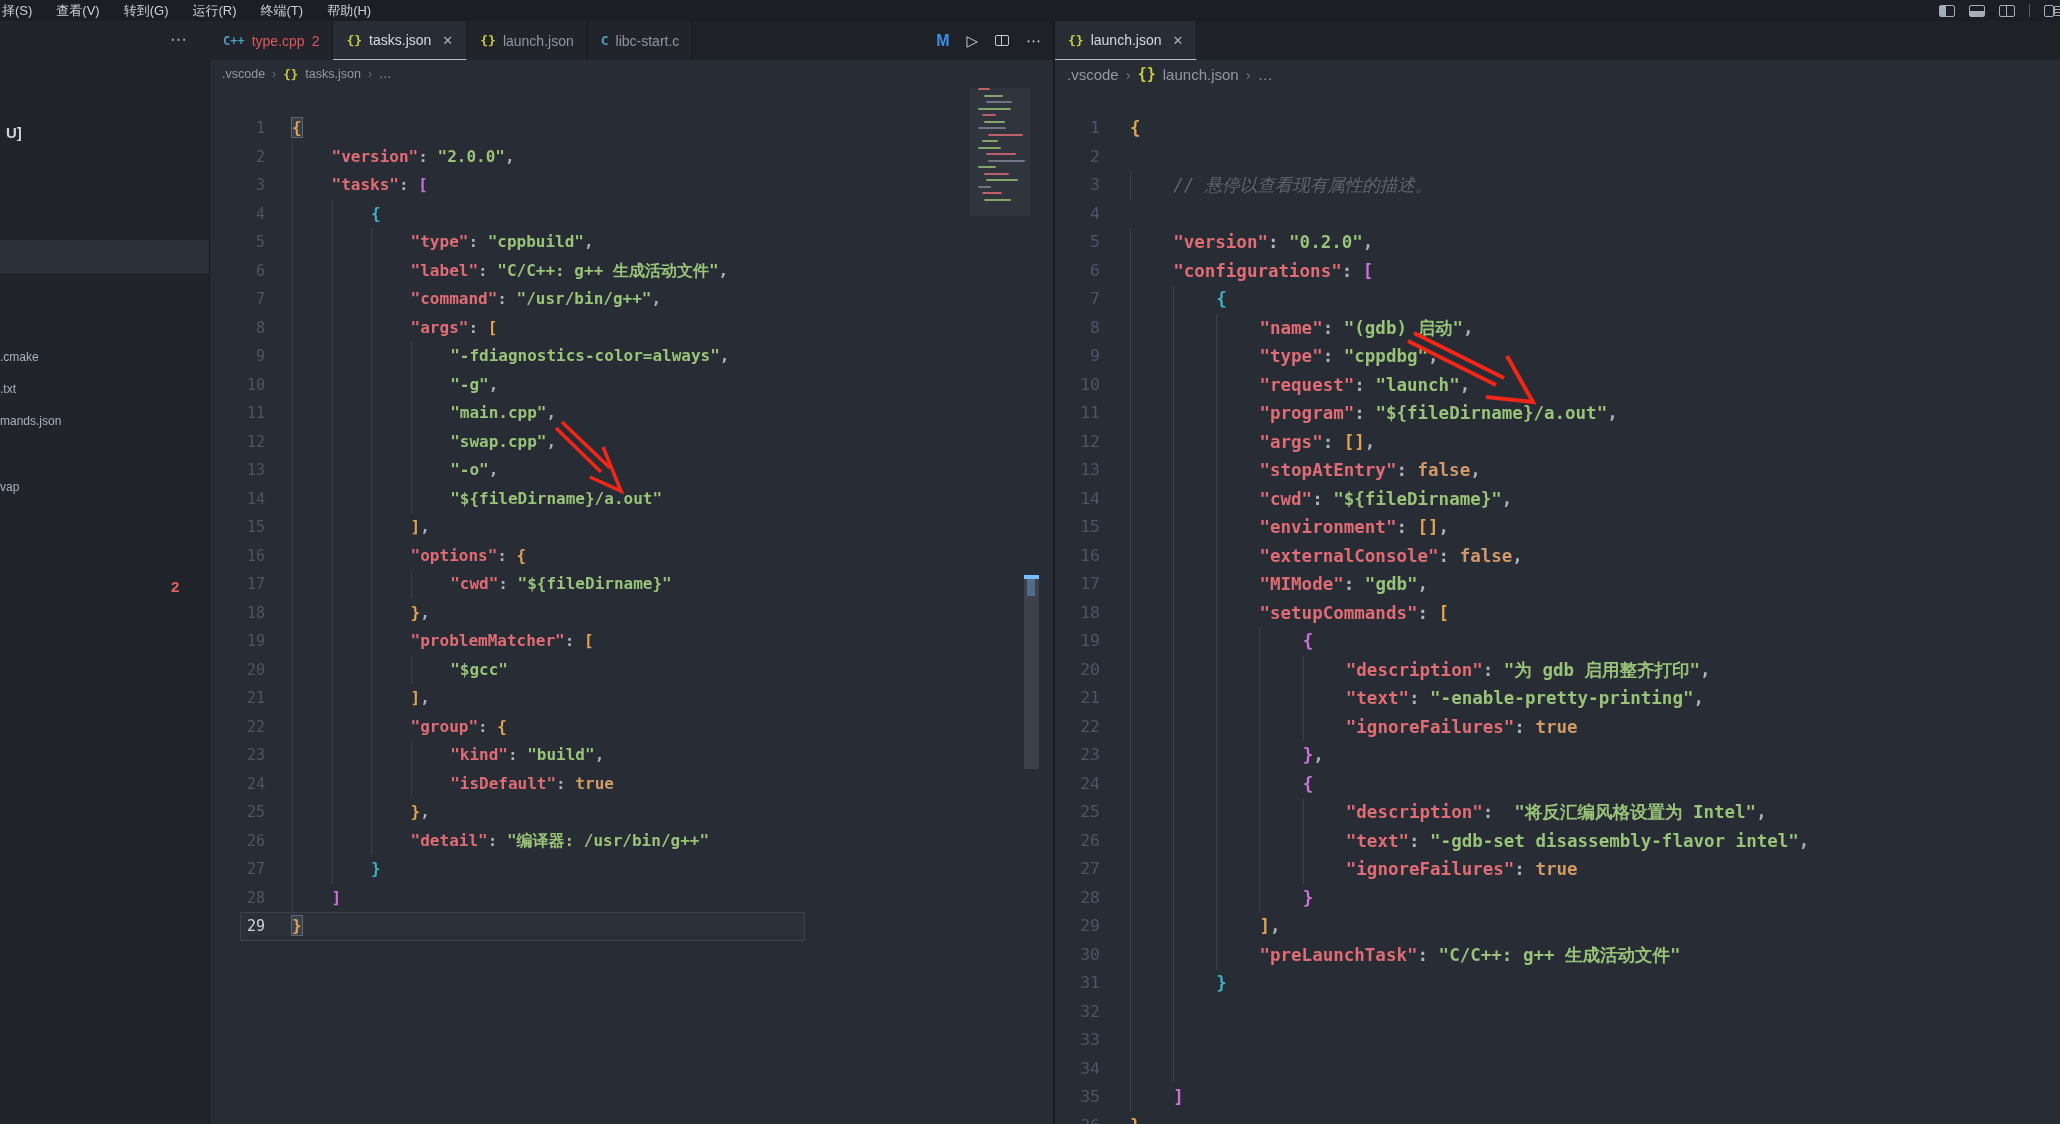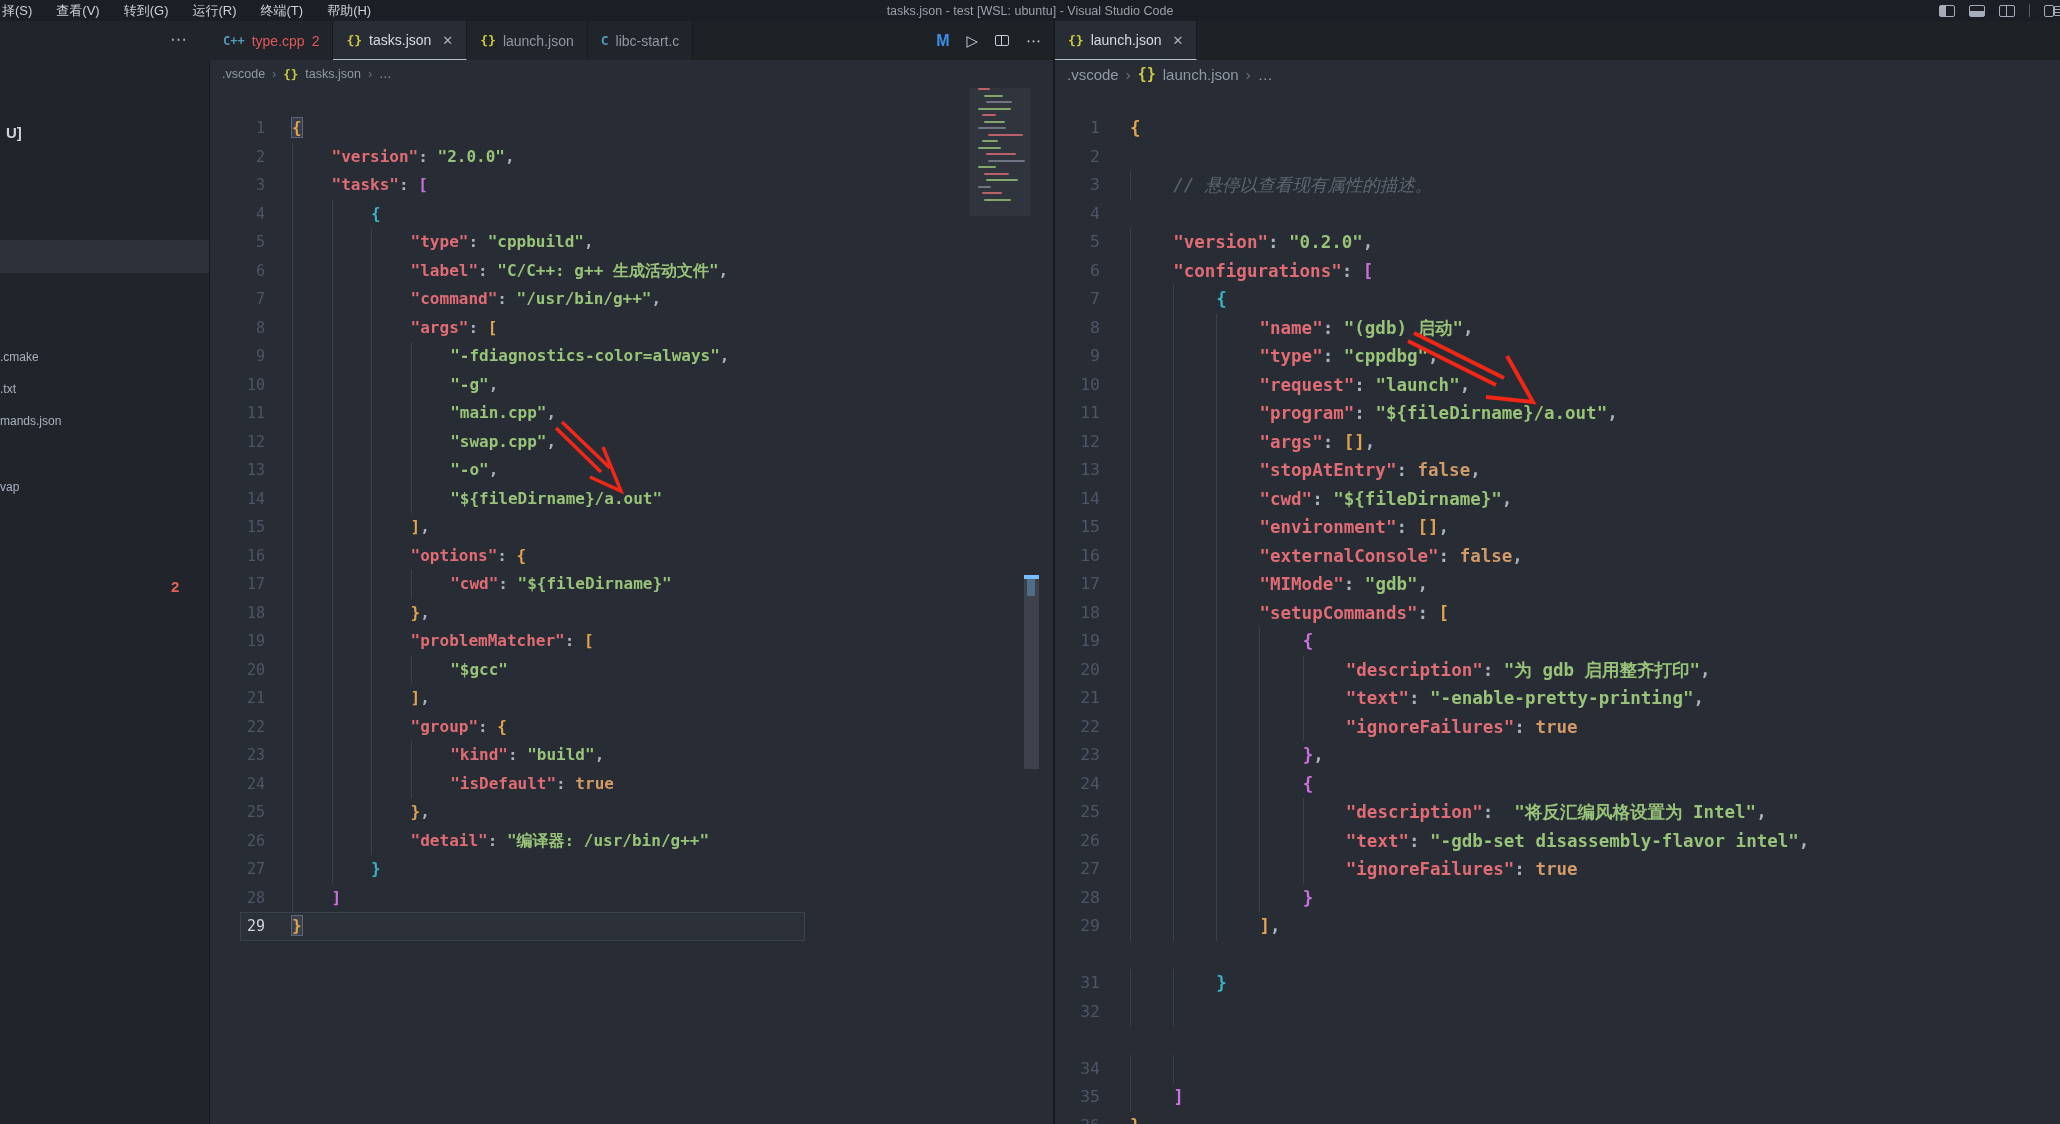--- a/index.html
+++ b/index.html
@@ -103,21 +103,20 @@
 
 <div class="titlebar">
   <div class="menus" id="menus">
       <span class="menu-item">择(S)</span>
       <span class="menu-item">查看(V)</span>
       <span class="menu-item">转到(G)</span>
       <span class="menu-item">运行(R)</span>
       <span class="menu-item">终端(T)</span>
       <span class="menu-item">帮助(H)</span>
     </div>
-  <div class="win-title">tasks.json - test [WSL: ubuntu] - Visual Studio Code</div>
   <div class="wincontrols">
     <div class="wc wc-left"></div>
     <div class="wc wc-bottom"></div>
     <div class="wc wc-split"></div>
     <div class="wc-sep"></div>
     <div class="wc-layout"></div>
   </div>
 </div>
 
 <div class="tabbar">
@@ -272,22 +271,24 @@
       <div class="cl" style="top: 567.5px;"><span class="ln">20</span><span class="code"><span class="ig">    </span><span class="ig">    </span><span class="ig">    </span><span class="ig">    </span><span class="ig">    </span><span class="k">"description"</span><span class="p">: </span><span class="s">"为 gdb 启用整齐打印"</span><span class="p">,</span></span></div>
       <div class="cl" style="top: 596px;"><span class="ln">21</span><span class="code"><span class="ig">    </span><span class="ig">    </span><span class="ig">    </span><span class="ig">    </span><span class="ig">    </span><span class="k">"text"</span><span class="p">: </span><span class="s">"-enable-pretty-printing"</span><span class="p">,</span></span></div>
       <div class="cl" style="top: 624.5px;"><span class="ln">22</span><span class="code"><span class="ig">    </span><span class="ig">    </span><span class="ig">    </span><span class="ig">    </span><span class="ig">    </span><span class="k">"ignoreFailures"</span><span class="p">: </span><span class="n">true</span></span></div>
       <div class="cl" style="top: 653px;"><span class="ln">23</span><span class="code"><span class="ig">    </span><span class="ig">    </span><span class="ig">    </span><span class="ig">    </span><span class="b2">}</span><span class="p">,</span></span></div>
       <div class="cl" style="top: 681.5px;"><span class="ln">24</span><span class="code"><span class="ig">    </span><span class="ig">    </span><span class="ig">    </span><span class="ig">    </span><span class="b2">{</span></span></div>
       <div class="cl" style="top: 710px;"><span class="ln">25</span><span class="code"><span class="ig">    </span><span class="ig">    </span><span class="ig">    </span><span class="ig">    </span><span class="ig">    </span><span class="k">"description"</span><span class="p">:  </span><span class="s">"将反汇编风格设置为 Intel"</span><span class="p">,</span></span></div>
       <div class="cl" style="top: 738.5px;"><span class="ln">26</span><span class="code"><span class="ig">    </span><span class="ig">    </span><span class="ig">    </span><span class="ig">    </span><span class="ig">    </span><span class="k">"text"</span><span class="p">: </span><span class="s">"-gdb-set disassembly-flavor intel"</span><span class="p">,</span></span></div>
       <div class="cl" style="top: 767px;"><span class="ln">27</span><span class="code"><span class="ig">    </span><span class="ig">    </span><span class="ig">    </span><span class="ig">    </span><span class="ig">    </span><span class="k">"ignoreFailures"</span><span class="p">: </span><span class="n">true</span></span></div>
       <div class="cl" style="top: 795.5px;"><span class="ln">28</span><span class="code"><span class="ig">    </span><span class="ig">    </span><span class="ig">    </span><span class="ig">    </span><span class="b2">}</span></span></div>
       <div class="cl" style="top: 824px;"><span class="ln">29</span><span class="code"><span class="ig">    </span><span class="ig">    </span><span class="ig">    </span><span class="b1">]</span><span class="p">,</span></span></div>
+      <div class="cl" style="top: 852.5px;"><span class="ln">30</span><span class="code"><span class="ig">    </span><span class="ig">    </span><span class="ig">    </span><span class="k">"preLaunchTask"</span><span class="p">: </span><span class="s">"C/C++: g++ 生成活动文件"</span></span></div>
       <div class="cl" style="top: 881px;"><span class="ln">31</span><span class="code"><span class="ig">    </span><span class="ig">    </span><span class="b3">}</span></span></div>
       <div class="cl" style="top: 909.5px; padding-left: 16px;"><span class="ln">32</span><span class="code"><span class="ig">    </span><span class="ig">    </span></span></div>
+      <div class="cl" style="top: 938px;"><span class="ln">33</span><span class="code"><span class="ig">    </span><span class="ig">    </span></span></div>
       <div class="cl" style="top: 966.5px;"><span class="ln">34</span><span class="code"><span class="ig">    </span><span class="ig">    </span></span></div>
       <div class="cl" style="top: 995px;"><span class="ln">35</span><span class="code"><span class="ig">    </span><span class="b2">]</span></span></div>
       <div class="cl" style="top: 1023.5px;"><span class="ln">36</span><span class="code"><span class="b1">}</span></span></div>
     </div>
 </div>
 
 <div class="split-divider"></div>
 
 <svg class="arrows" viewBox="0 0 2060 1124">
   <g stroke="#f22717" stroke-width="3.5" fill="none">

